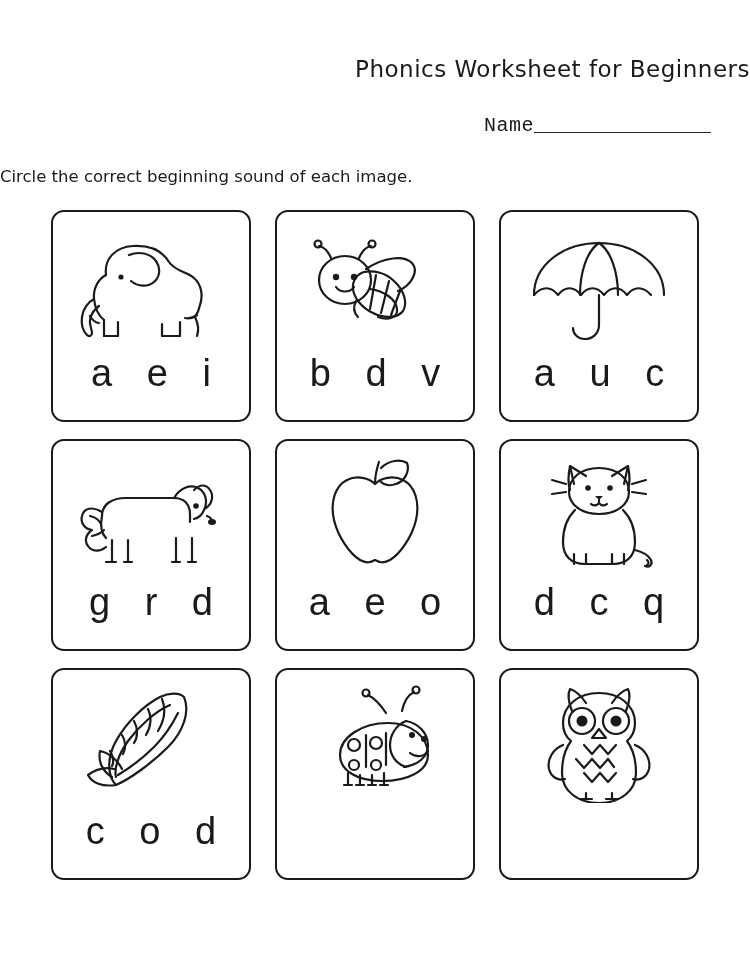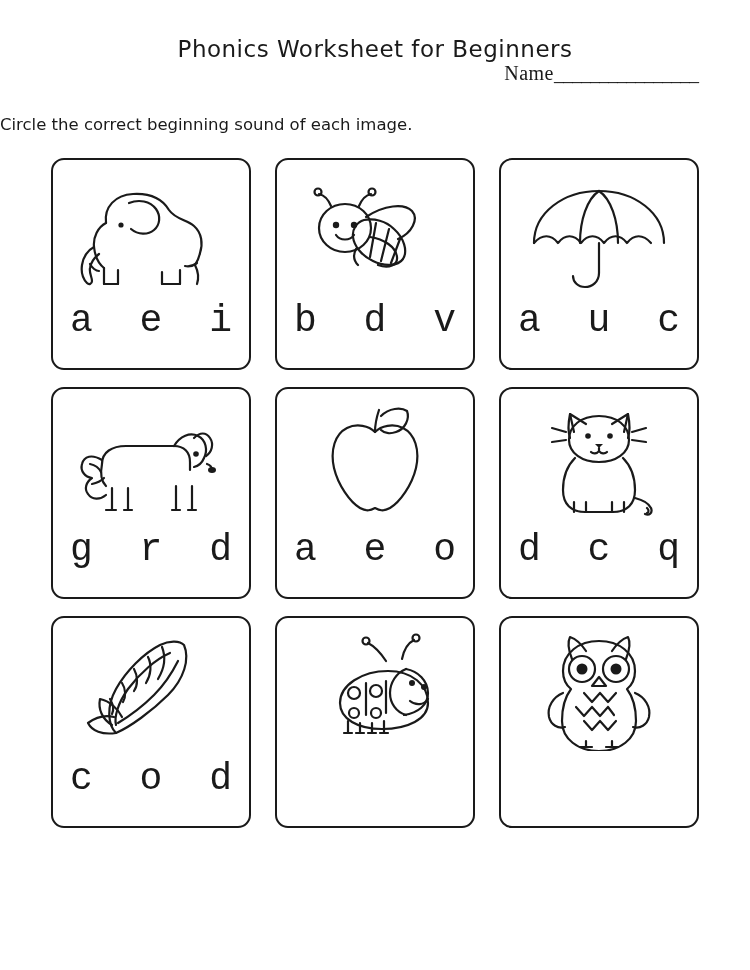--- a/index.html
+++ b/index.html
@@ -15,32 +15,33 @@
     position: relative;
     overflow: hidden;
   }
   .page {
     width: 750px;
     height: 970px;
     position: relative;
     box-sizing: border-box;
   }
   .title {
-    text-align: center;
+    text-align: right;
     font-size: 23px;
     letter-spacing: 0.5px;
-    margin-top: 36px;
+    margin-top: 56px;
     font-family: "DejaVu Sans", sans-serif;
     color: #1a1a1a;
   }
   .name-row {
-    padding-right: 52px;
+    margin-top: 32px;
+    padding-right: 40px;
     text-align: right;
     font-size: 20px;
-    font-family: Liberation Serif, serif;
+    font-family: Liberation Mono, monospace;
     color: #1a1a1a;
     white-space: nowrap;
   }
   .name-label { letter-spacing: 0.5px; }
   .name-blank { letter-spacing: -1px; }
   .instruction {
     margin-top: 30px;
     font-size: 16.5px;
     color: #1a1a1a;
     padding-right: 34px;
@@ -71,21 +72,21 @@
     align-items: center;
     justify-content: center;
     box-sizing: border-box;
     padding-top: 6px;
   }
   .art svg { display: block; }
   .letters {
     font-size: 38px;
     letter-spacing: 12px;
     padding-left: 12px;
-    font-family: Liberation Mono, monospace;
+    font-family: Liberation Sans, sans-serif;
     color: #1a1a1a;
     line-height: 1;
     margin-top: 2px;
   }
 </style>
 </head>
 <body>
 
 <div class="page">
 

